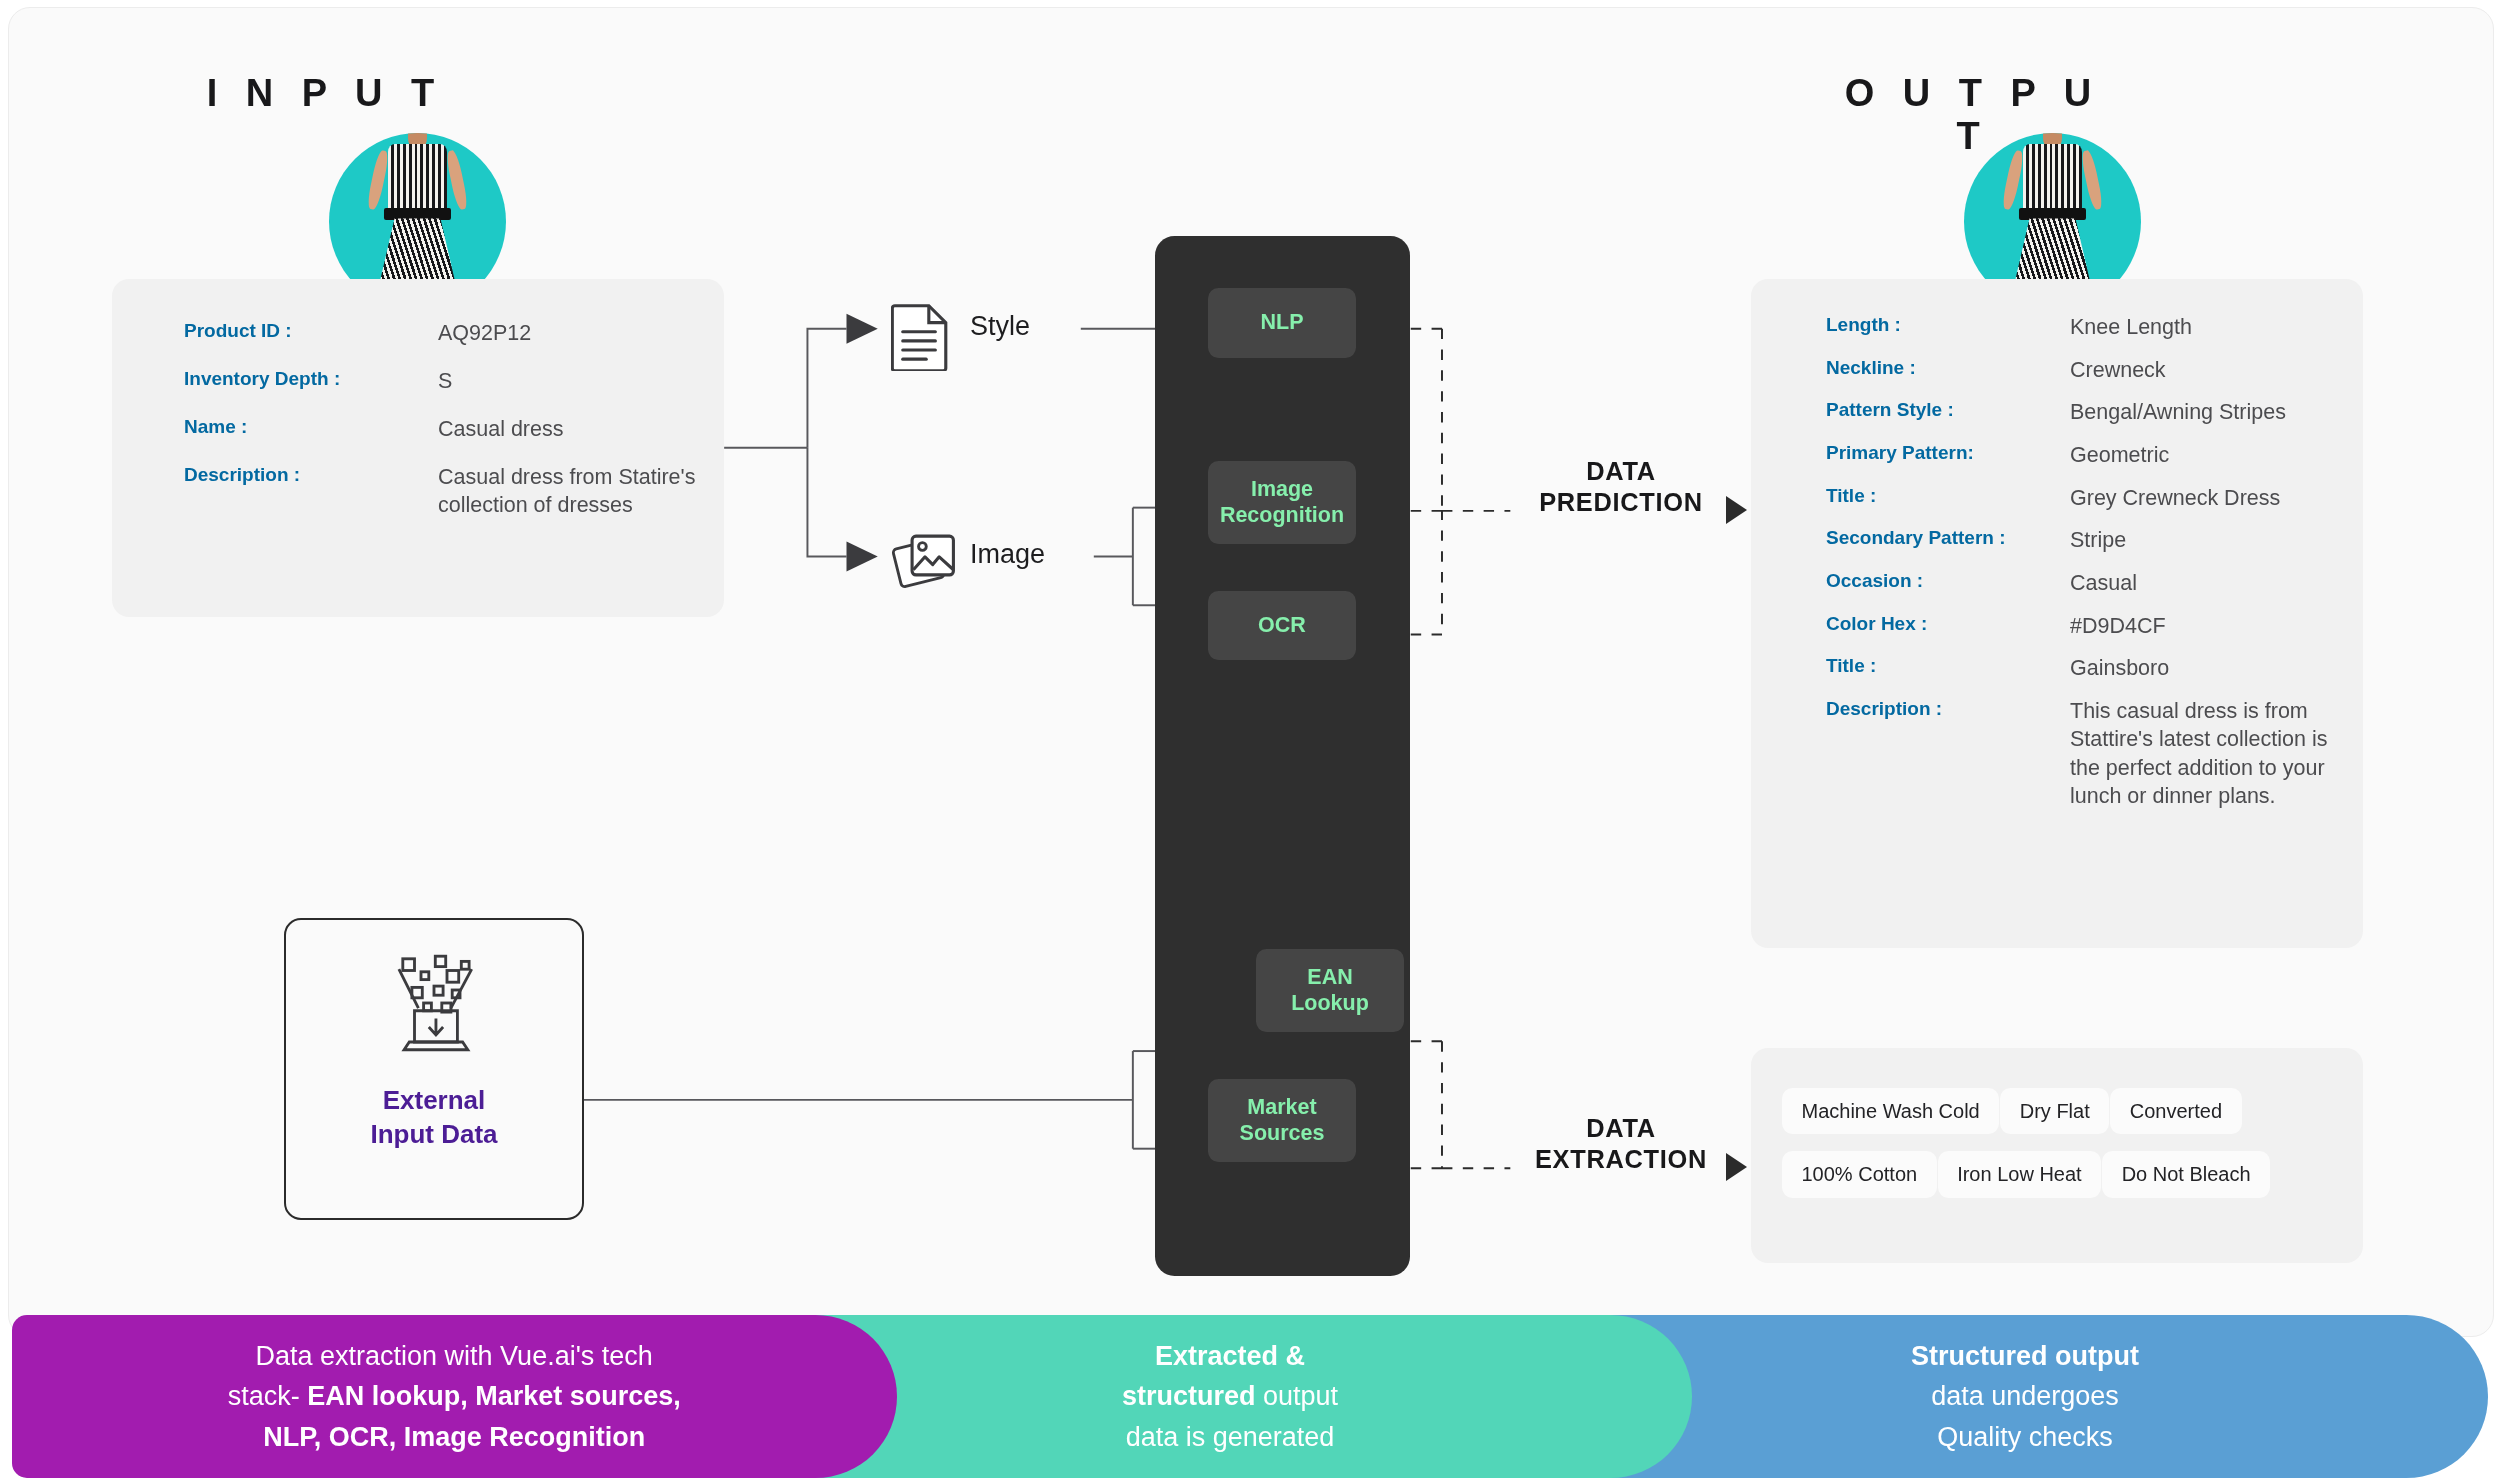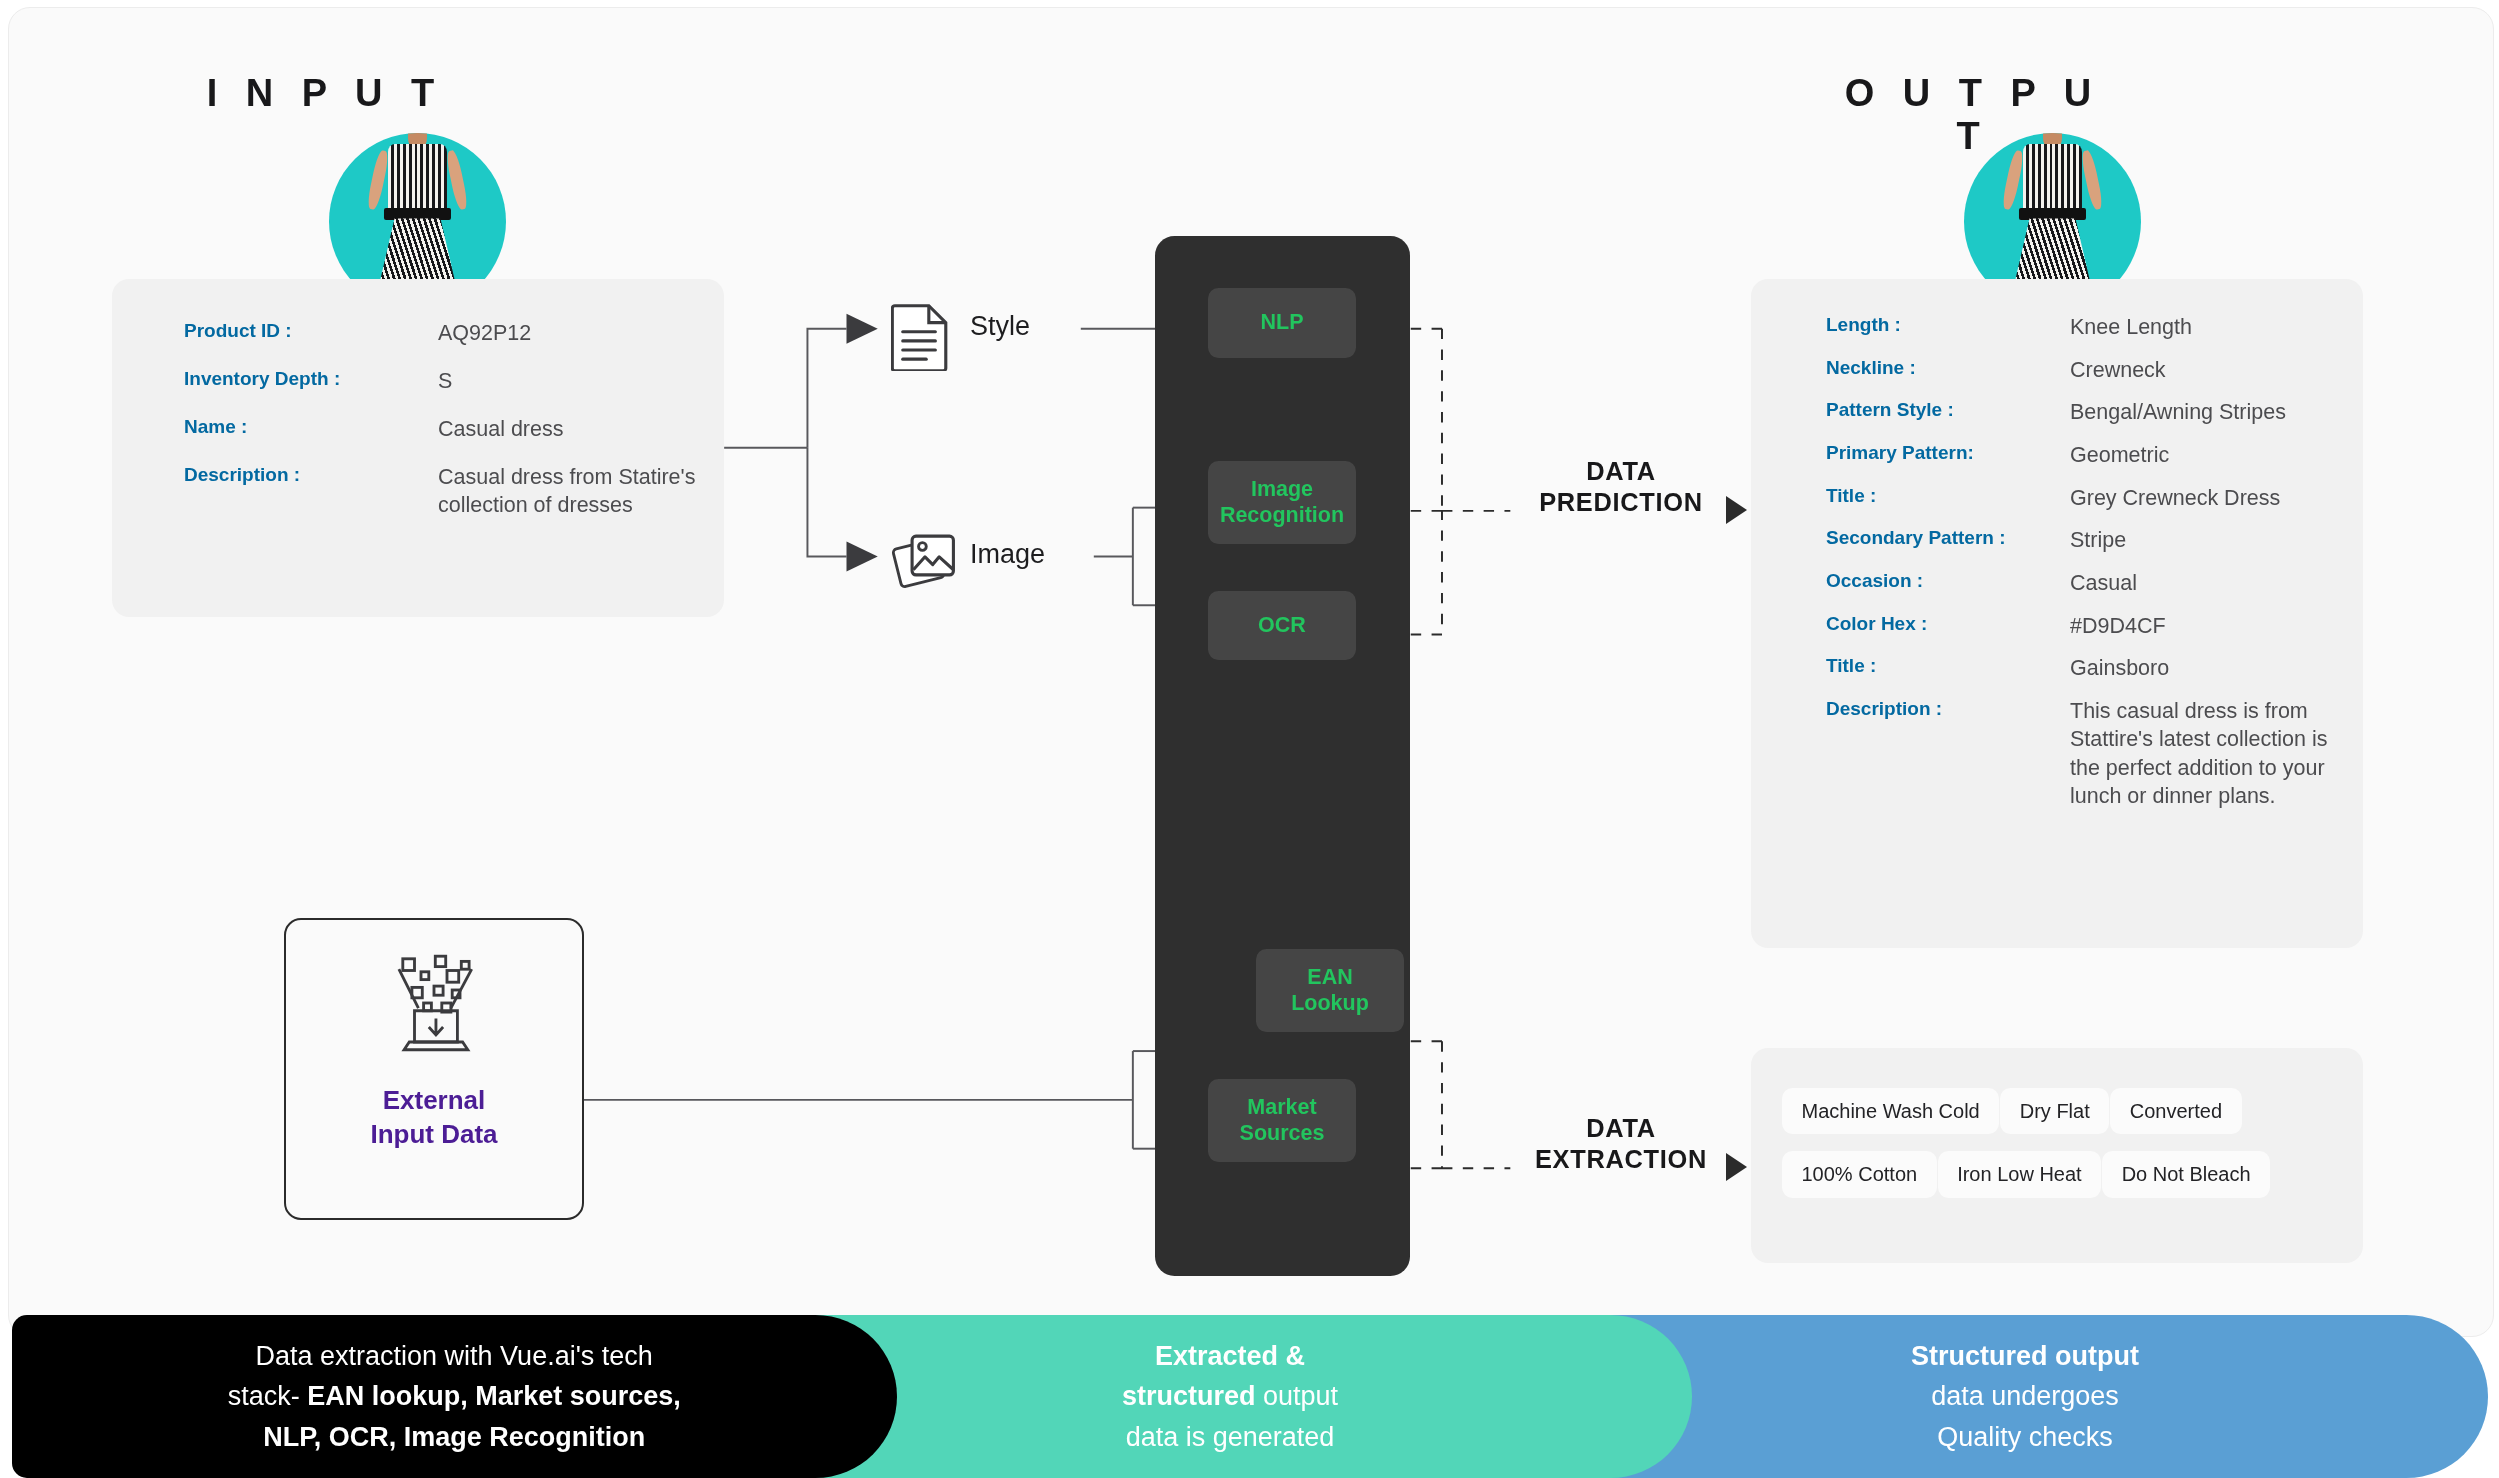--- a/index.html
+++ b/index.html
@@ -87,21 +87,21 @@
     font-size:20px;color:#232326;white-space:nowrap;
   }
 
   
   #engine{
     position:absolute;left:1155px;top:236px;width:255px;height:1040px;
     background:#2f2f2f;border-radius:19.5px;
   }
   .module{
     position:absolute;left:53px;width:148px;background:#454545;
-    border-radius:10.4px;color:#22c55e;font-size:21.5px;font-weight:700;
+    border-radius:10.4px;color:#86efac;font-size:21.5px;font-weight:700;
     display:flex;align-items:center;justify-content:center;
     text-align:center;line-height:1.18;
   }
   #mod-nlp{top:52px;height:70px;}
   #mod-imgrec{top:225px;height:83px;}
   #mod-ocr{top:355px;height:69px;}
   #mod-ean{top:713px;height:83px;margin-left:48px;}
   #mod-mkt{top:843px;height:83px;}
 
   
@@ -139,21 +139,21 @@
   #tri-pred{left:1726px;top:496px;}
   #tri-extr{left:1726px;top:1153px;}
 
   
   #ribbon{position:absolute;left:0;top:1315px;width:2500px;height:163px;}
   .band{
     position:absolute;top:0;height:163px;display:flex;
     align-items:center;justify-content:center;text-align:center;
     color:#ffffff;font-size:27px;line-height:1.5;
   }
-  #band-1{left:11.7px;width:885px;background:#000000;
+  #band-1{left:11.7px;width:885px;background:#a21caf;
     border-radius:15.6px 85px 85px 15.6px;z-index:3;}
   #band-2{left:768px;width:924px;background:#52d6b8;
     border-radius:15.6px 85px 85px 15.6px;z-index:2;}
   #band-3{left:1562px;width:926px;background:#5a9fd4;
     border-radius:15.6px 85px 85px 15.6px;z-index:1;}
   .band b{font-weight:700;}
 
   svg#wires{position:absolute;left:0;top:0;width:2500px;height:1478px;
     pointer-events:none;}
 </style>

